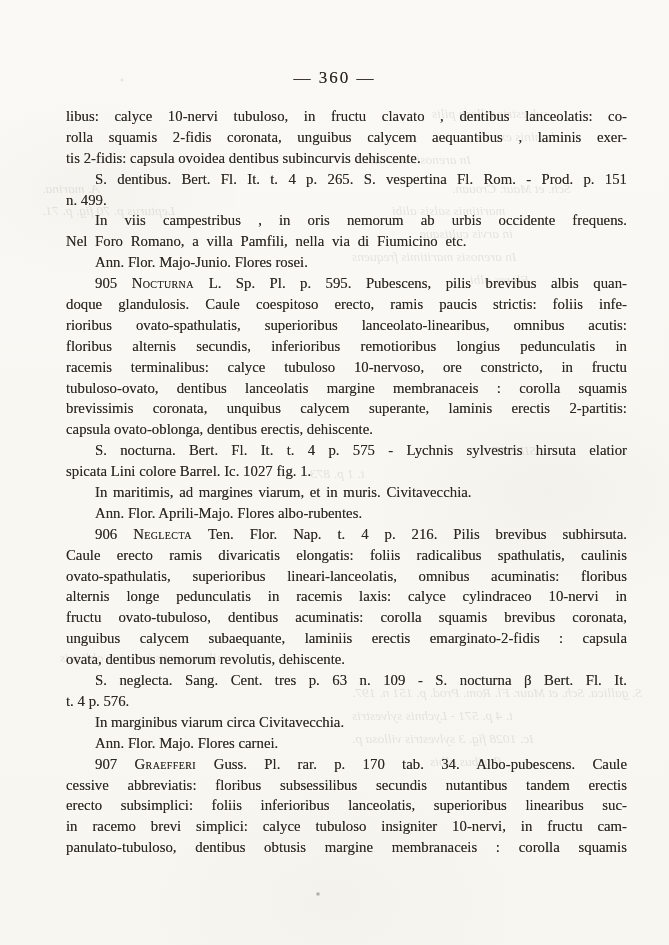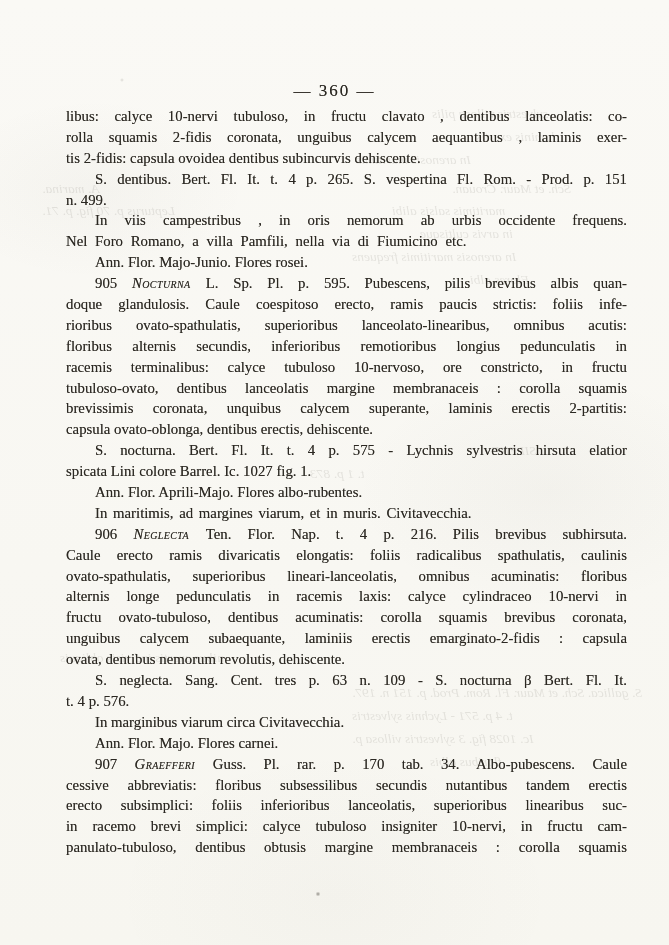--- a/index.html
+++ b/index.html
@@ -17,21 +17,21 @@
       radial-gradient(circle 2px at 318px 894px, rgba(70,66,58,.55), transparent 2.5px),
       radial-gradient(circle 1.5px at 548px 851px, rgba(70,66,58,.30), transparent 2px),
       radial-gradient(circle 1.2px at 122px 80px, rgba(70,66,58,.18), transparent 2px),
       radial-gradient(ellipse 220px 130px at 14% 20%, rgba(85,78,62,.030), transparent 70%),
       radial-gradient(ellipse 280px 170px at 82% 52%, rgba(85,78,62,.035), transparent 70%),
       radial-gradient(ellipse 300px 200px at 50% 95%, rgba(85,78,62,.025), transparent 75%),
       linear-gradient(180deg, #faf9f5 0%, #f8f7f2 60%, #f7f6f0 100%);
   }
   .pageno {
     position: absolute;
-    left: 0; top: 81px; width: 669px;
+    left: 0; top: 68px; width: 669px;
     text-align: center;
     font-size: 17px;
     color: #2b2822;
     letter-spacing: 2px;
     text-shadow: 0 0 .3px rgba(43,40,34,.6);
   }
   .text {
     position: absolute;
     left: 66px; top: 106px; width: 561px;
     color: #2b2822;
@@ -42,21 +42,21 @@
     height: 20.9px;
     line-height: 20.9px;
     text-align: justify;
     text-align-last: justify;
     overflow: hidden;
     white-space: normal;
   }
   .ln.end { text-align-last: left; }
   .ln.ind { text-indent: 29px; }
   .seg-i { }
-  .seg-sc { font-style: italic; font-variant: small-caps; letter-spacing: .4px; margin-top: 28px; }
+  .seg-sc { font-variant: small-caps; letter-spacing: .4px; margin-top: 28px; }
   .ghost-layer { position: absolute; left: 0; top: 0; width: 669px; height: 945px; }
   .ghost {
     position: absolute;
     transform: scaleX(-1);
     color: #6b675e;
     opacity: .14;
     font-size: 13.5px;
     font-style: italic;
     white-space: nowrap;
     filter: blur(.4px);
@@ -98,22 +98,22 @@
       <div class="ln ind"><span>905 </span><span class="seg-sc">Nocturna </span><span class="seg-i">L. Sp. Pl. p. </span><span>595. Pubescens, pilis brevibus albis quan-</span></div>
       <div class="ln"><span>doque glandulosis. Caule coespitoso erecto, ramis paucis strictis: foliis infe-</span></div>
       <div class="ln"><span>rioribus ovato-spathulatis, superioribus lanceolato-linearibus, omnibus acutis:</span></div>
       <div class="ln"><span>floribus alternis secundis, inferioribus remotioribus longius pedunculatis in</span></div>
       <div class="ln"><span>racemis terminalibus: calyce tubuloso 10-nervoso, ore constricto, in fructu</span></div>
       <div class="ln"><span>tubuloso-ovato, dentibus lanceolatis margine membranaceis : corolla squamis</span></div>
       <div class="ln"><span>brevissimis coronata, unquibus calycem superante, laminis erectis 2-partitis:</span></div>
       <div class="ln end"><span>capsula ovato-oblonga, dentibus erectis, dehiscente.</span></div>
       <div class="ln ind"><span>S. nocturna. </span><span class="seg-i">Bert. Fl. It. t. </span><span>4 </span><span class="seg-i">p. </span><span>575 - Lychnis sylvestris hirsuta elatior</span></div>
       <div class="ln end"><span>spicata Lini colore </span><span class="seg-i">Barrel. Ic. </span><span>1027 </span><span class="seg-i">fig. </span><span>1.</span></div>
+      <div class="ln ind end" style="word-spacing: 2px;"><span>In maritimis, ad margines viarum, et in muris. </span><span class="seg-i">Civitavecchia.</span></div>
       <div class="ln ind end"><span>Ann. Flor. Aprili-Majo. Flores albo-rubentes.</span></div>
-      <div class="ln ind end" style="word-spacing: 2px;"><span>In maritimis, ad margines viarum, et in muris. </span><span class="seg-i">Civitavecchia.</span></div>
       <div class="ln ind"><span>906 </span><span class="seg-sc">Neglecta </span><span class="seg-i">Ten. Flor. Nap. t. </span><span>4 </span><span class="seg-i">p. </span><span>216. Pilis brevibus subhirsuta.</span></div>
       <div class="ln"><span>Caule erecto ramis divaricatis elongatis: foliis radicalibus spathulatis, caulinis</span></div>
       <div class="ln"><span>ovato-spathulatis, superioribus lineari-lanceolatis, omnibus acuminatis: floribus</span></div>
       <div class="ln"><span>alternis longe pedunculatis in racemis laxis: calyce cylindraceo 10-nervi in</span></div>
       <div class="ln"><span>fructu ovato-tubuloso, dentibus acuminatis: corolla squamis brevibus coronata,</span></div>
       <div class="ln"><span>unguibus calycem subaequante, laminiis erectis emarginato-2-fidis : capsula</span></div>
       <div class="ln end"><span>ovata, dentibus nemorum revolutis, dehiscente.</span></div>
       <div class="ln ind"><span>S. neglecta. </span><span class="seg-i">Sang. Cent. tres p. </span><span>63 </span><span class="seg-i">n. </span><span>109 - S. nocturna </span><span class="seg-i">β Bert. Fl. It.</span></div>
       <div class="ln end"><span class="seg-i">t. </span><span>4 </span><span class="seg-i">p. </span><span>576.</span></div>
       <div class="ln ind end"><span>In marginibus viarum circa </span><span class="seg-i">Civitavecchia.</span></div>

